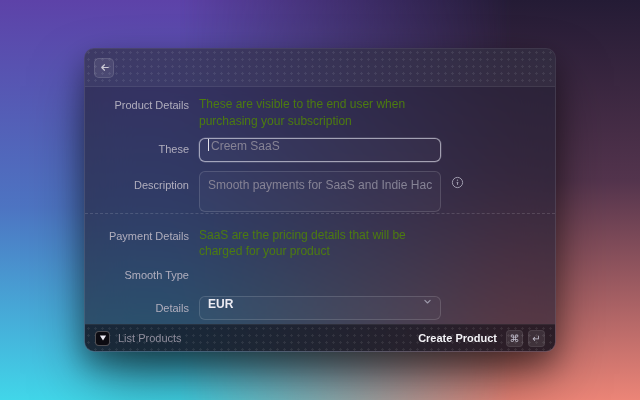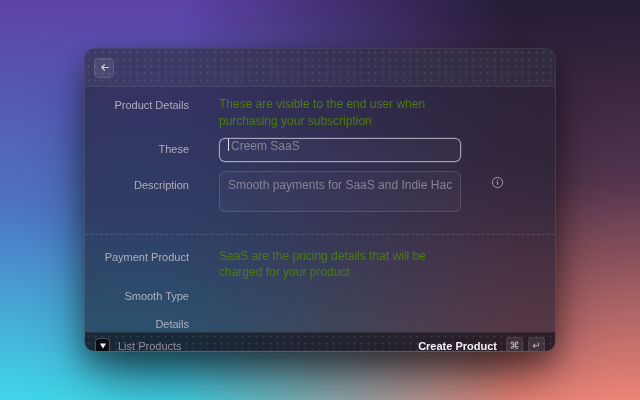--- a/index.html
+++ b/index.html
@@ -41,21 +41,21 @@
     position:relative; z-index:1;
     width:20px; height:20px; border-radius:5px;
     background:rgba(255,255,255,0.08);
     border:1px solid rgba(255,255,255,0.12);
     color:#cbc9d5; display:flex; align-items:center; justify-content:center;
     cursor:pointer;
   }
   .dlg-body { flex:1; padding:9px 0 0 0; }
   .form-row {
     display:grid; grid-template-columns:104px 242px 1fr;
-    column-gap:30px; align-items:center;
+    column-gap:10px; align-items:center;
   }
   .row-label {
     text-align:right; font-size:11px; color:#b1aebd; line-height:1.3;
   }
   .section-head { align-items:start; margin-bottom:8px; }
   .section-head .row-label { padding-top:2px; }
   .section-desc { font-size:12px; line-height:1.4; color:#4d7c0f; }
   .input, .select {
     height:24px; border-radius:6px;
     border:1px solid rgba(255,255,255,0.14);
@@ -63,21 +63,21 @@
     display:flex; align-items:flex-start; padding:0 8px;
     font-size:12px;
   }
   .input.focused {
     border-color:rgba(230,230,242,0.62);
     box-shadow:0 0 0 0.5px rgba(230,230,242,0.25);
   }
   .caret { width:1px; height:12px; background:#e2e1ea; margin-right:2px; flex:none; }
   .ph { color:#868395; white-space:nowrap; overflow:hidden; }
   .name-row { margin-bottom:9px; }
-  .desc-row { align-items:start; margin-bottom:22px; }
+  .desc-row { align-items:start; margin-bottom:1px; }
   .desc-row .row-label { padding-top:7px; }
   .textarea { height:41px; align-items:flex-start; padding-top:6px; }
   .info-icon { color:#a29fb1; padding-top:5px; display:flex; cursor:pointer; width:18px; }
   .section-payment {
     border-top:1px dashed rgba(255,255,255,0.14);
     margin-top:1px; padding-top:13px;
   }
   .select { justify-content:space-between; color:#edecf3; font-weight:bold; cursor:pointer; }
   .select .chev { color:#9d9aab; display:flex; flex:none; margin-left:6px; }
   .billing-row { margin-bottom:14px; }
@@ -146,30 +146,38 @@
         <svg width="13" height="13" viewBox="0 0 16 16">
             <circle cx="8" cy="8" r="6.3" stroke="currentColor" stroke-width="1.2" fill="none"></circle>
             <rect x="7.35" y="7.2" width="1.3" height="4" rx="0.6" fill="currentColor"></rect>
             <circle cx="8" cy="5.1" r="0.85" fill="currentColor"></circle>
           </svg>
       </div>
     </div>
 
     <div class="section-payment">
       <div class="form-row section-head">
-        <div class="row-label">Payment Product</div>
+        <div class="row-label">Payment Details</div>
         <div class="section-desc">SaaS are the pricing details that will be charged for your product</div>
       </div>
 
       <div class="form-row billing-row">
         <div class="row-label">Smooth Type</div>
       </div>
 
       <div class="form-row">
         <div class="row-label">Details</div>
+        <div class="select">
+          <span>EUR</span>
+          <span class="chev">
+            <svg width="9" height="9" viewBox="0 0 12 12">
+                <path d="M2.5 4.5 L6 8 L9.5 4.5" stroke="currentColor" stroke-width="1.5" fill="none" stroke-linecap="round" stroke-linejoin="round"></path>
+              </svg>
+          </span>
+        </div>
       </div>
     </div>
 
   </div>
 
   <div class="dlg-footer dots">
     <div class="brand-group">
       <span class="logo">
         <svg width="10" height="10" viewBox="0 0 16 16">
             <polygon points="3,4 13,4 8,12" fill="#eceaf2"></polygon>

